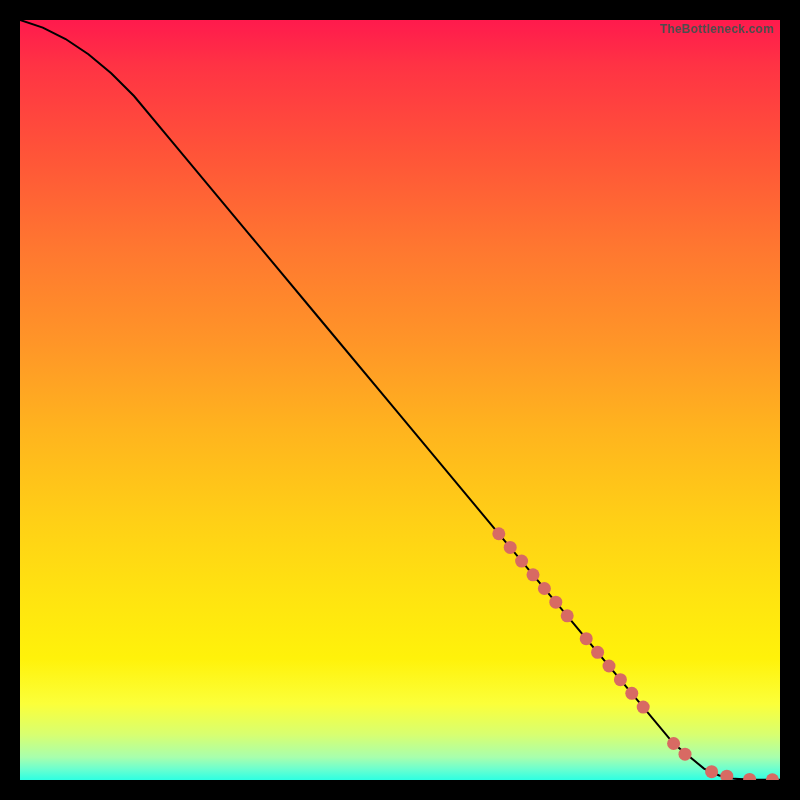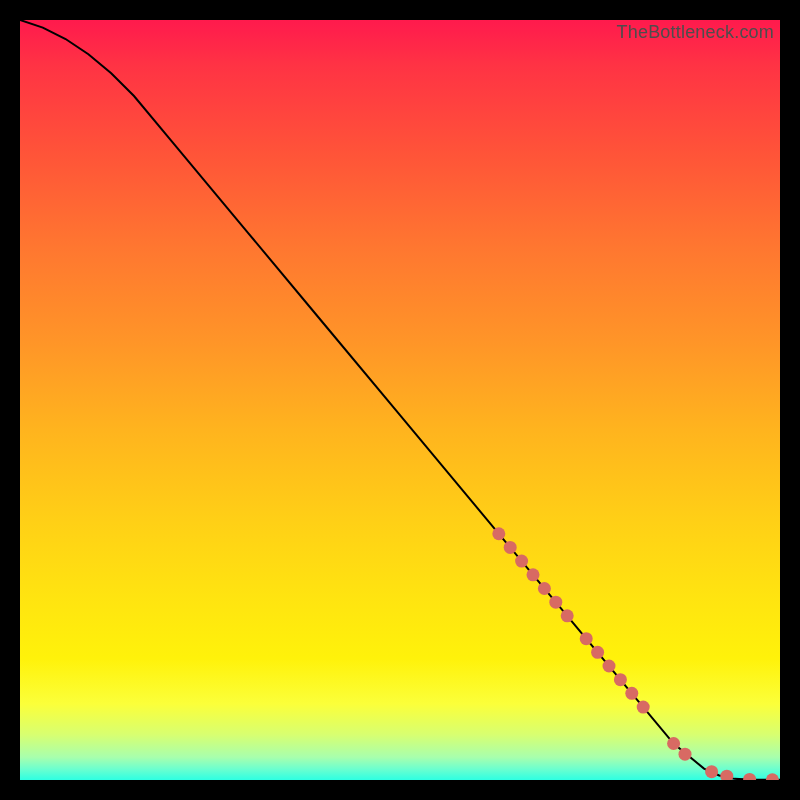--- a/index.html
+++ b/index.html
@@ -31,22 +31,22 @@
       #d8ff70 94%,
       #a8ffad 97%,
       #6effce 98.5%,
       #2effe2 100%
     );
   }
   .watermark {
     position: absolute;
     top: 2px;
     right: 6px;
-    font-size: 18px;
-    font-weight: 400;
+    font-size: 12px;
+    font-weight: 700;
     color: #4d4d4d;
     letter-spacing: 0.2px;
     user-select: none;
   }
   svg.overlay {
     position: absolute;
     left: 0;
     top: 0;
     width: 760px;
     height: 760px;

